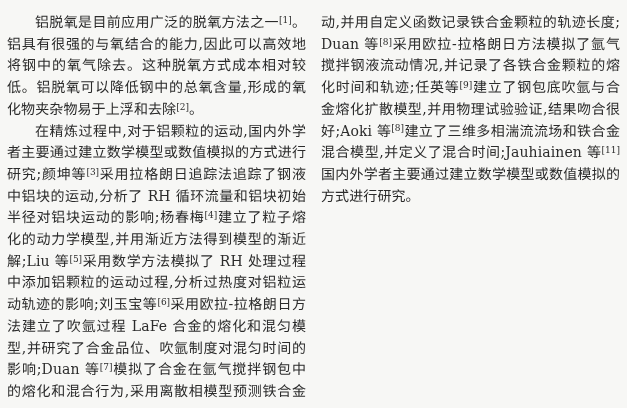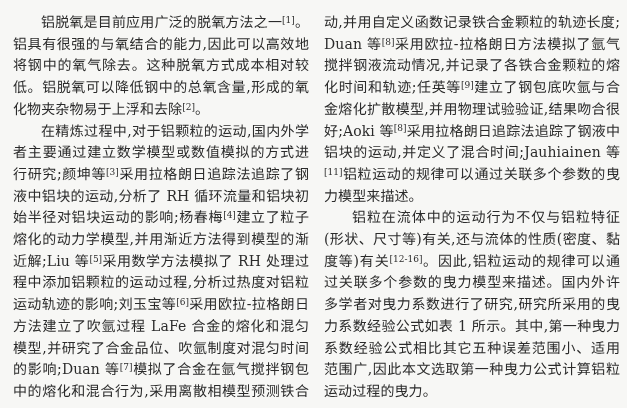--- a/index.html
+++ b/index.html
@@ -9,21 +9,21 @@
   body {
     width: 627px;
     height: 408px;
     background: #f7f7f5;
     overflow: hidden;
   }
   .page {
     box-sizing: border-box;
     width: 627px;
     height: 408px;
-    padding: 12px 7px 0 13px;
+    padding: 12px 7px 0 7px;
     display: flex;
     gap: 15px;
     font-family: "DejaVu Serif", "Liberation Serif", serif;
     color: #2b2b2b;
   }
   .col {
     width: 299px;
     height: 394px;
     overflow: hidden;
   }
@@ -54,17 +54,16 @@
 <body>
 
 <div class="page">
 
   <div class="col">
     <p class="para indent"><span>铝脱氧是目前应用广泛的脱氧方法之一</span><sup class="ref">[1]</sup><span>。铝具有很强的与氧结合的能力,因此可以高效地将钢中的氧气除去。这种脱氧方式成本相对较低。铝脱氧可以降低钢中的总氧含量,形成的氧化物夹杂物易于上浮和去除</span><sup class="ref">[2]</sup><span>。</span></p>
     <p class="para indent fill-last"><span>在精炼过程中,对于铝颗粒的运动,国内外学者主要通过建立数学模型或数值模拟的方式进行研究;颜坤等</span><sup class="ref">[3]</sup><span>采用拉格朗日追踪法追踪了钢液中铝块的运动,分析了 RH 循环流量和铝块初始半径对铝块运动的影响;杨春梅</span><sup class="ref">[4]</sup><span>建立了粒子熔化的动力学模型,并用渐近方法得到模型的渐近解;Liu 等</span><sup class="ref">[5]</sup><span>采用数学方法模拟了 RH 处理过程中添加铝颗粒的运动过程,分析过热度对铝粒运动轨迹的影响;刘玉宝等</span><sup class="ref">[6]</sup><span>采用欧拉-拉格朗日方法建立了吹氩过程 LaFe 合金的熔化和混匀模型,并研究了合金品位、吹氩制度对混匀时间的影响;Duan 等</span><sup class="ref">[7]</sup><span>模拟了合金在氩气搅拌钢包中的熔化和混合行为,采用离散相模型预测铁合金颗粒运</span></p>
   </div>
 
   <div class="col">
-    <p class="para"><span>动,并用自定义函数记录铁合金颗粒的轨迹长度;Duan 等</span><sup class="ref">[8]</sup><span>采用欧拉-拉格朗日方法模拟了氩气搅拌钢液流动情况,并记录了各铁合金颗粒的熔化时间和轨迹;任英等</span><sup class="ref">[9]</sup><span>建立了钢包底吹氩与合金熔化扩散模型,并用物理试验验证,结果吻合很好;Aoki 等</span><sup class="ref">[8]</sup><span>采用拉格朗日追踪法追踪了钢液中铝块的运动,并定义了混合时间;Jauhiainen 等</span><sup class="ref">[11]</sup><span>铝粒运动的规律可以通过关联多个参数的曳力模型来描述。</span></p>
-    <p class="para indent"><span>铝粒在流体中的运动行为不仅与铝粒特征(形状、尺寸等)有关,还与流体的性质(密度、黏度等)有关</span><sup class="ref">[12-16]</sup><span>。因此,铝粒运动的规律可以通过关联多个参数的曳力模型来描述。国内外许多学者对曳力系数进行了研究,研究所采用的曳力系数经验公式如表 1 所示。其中,第一种曳力系数经验公式相比其它五种误差范围小、适用范围广,因此本文选取第一种曳力公式计算铝粒运动过程的曳力。</span></p>
+    <p class="para"><span>动,并用自定义函数记录铁合金颗粒的轨迹长度;Duan 等</span><sup class="ref">[8]</sup><span>采用欧拉-拉格朗日方法模拟了氩气搅拌钢液流动情况,并记录了各铁合金颗粒的熔化时间和轨迹;任英等</span><sup class="ref">[9]</sup><span>建立了钢包底吹氩与合金熔化扩散模型,并用物理试验验证,结果吻合很好;Aoki 等</span><sup class="ref">[8]</sup><span>建立了三维多相湍流流场和铁合金混合模型,并定义了混合时间;Jauhiainen 等</span><sup class="ref">[11]</sup><span>国内外学者主要通过建立数学模型或数值模拟的方式进行研究。</span></p>
   </div>
 
 </div>
 
 </body></html>

